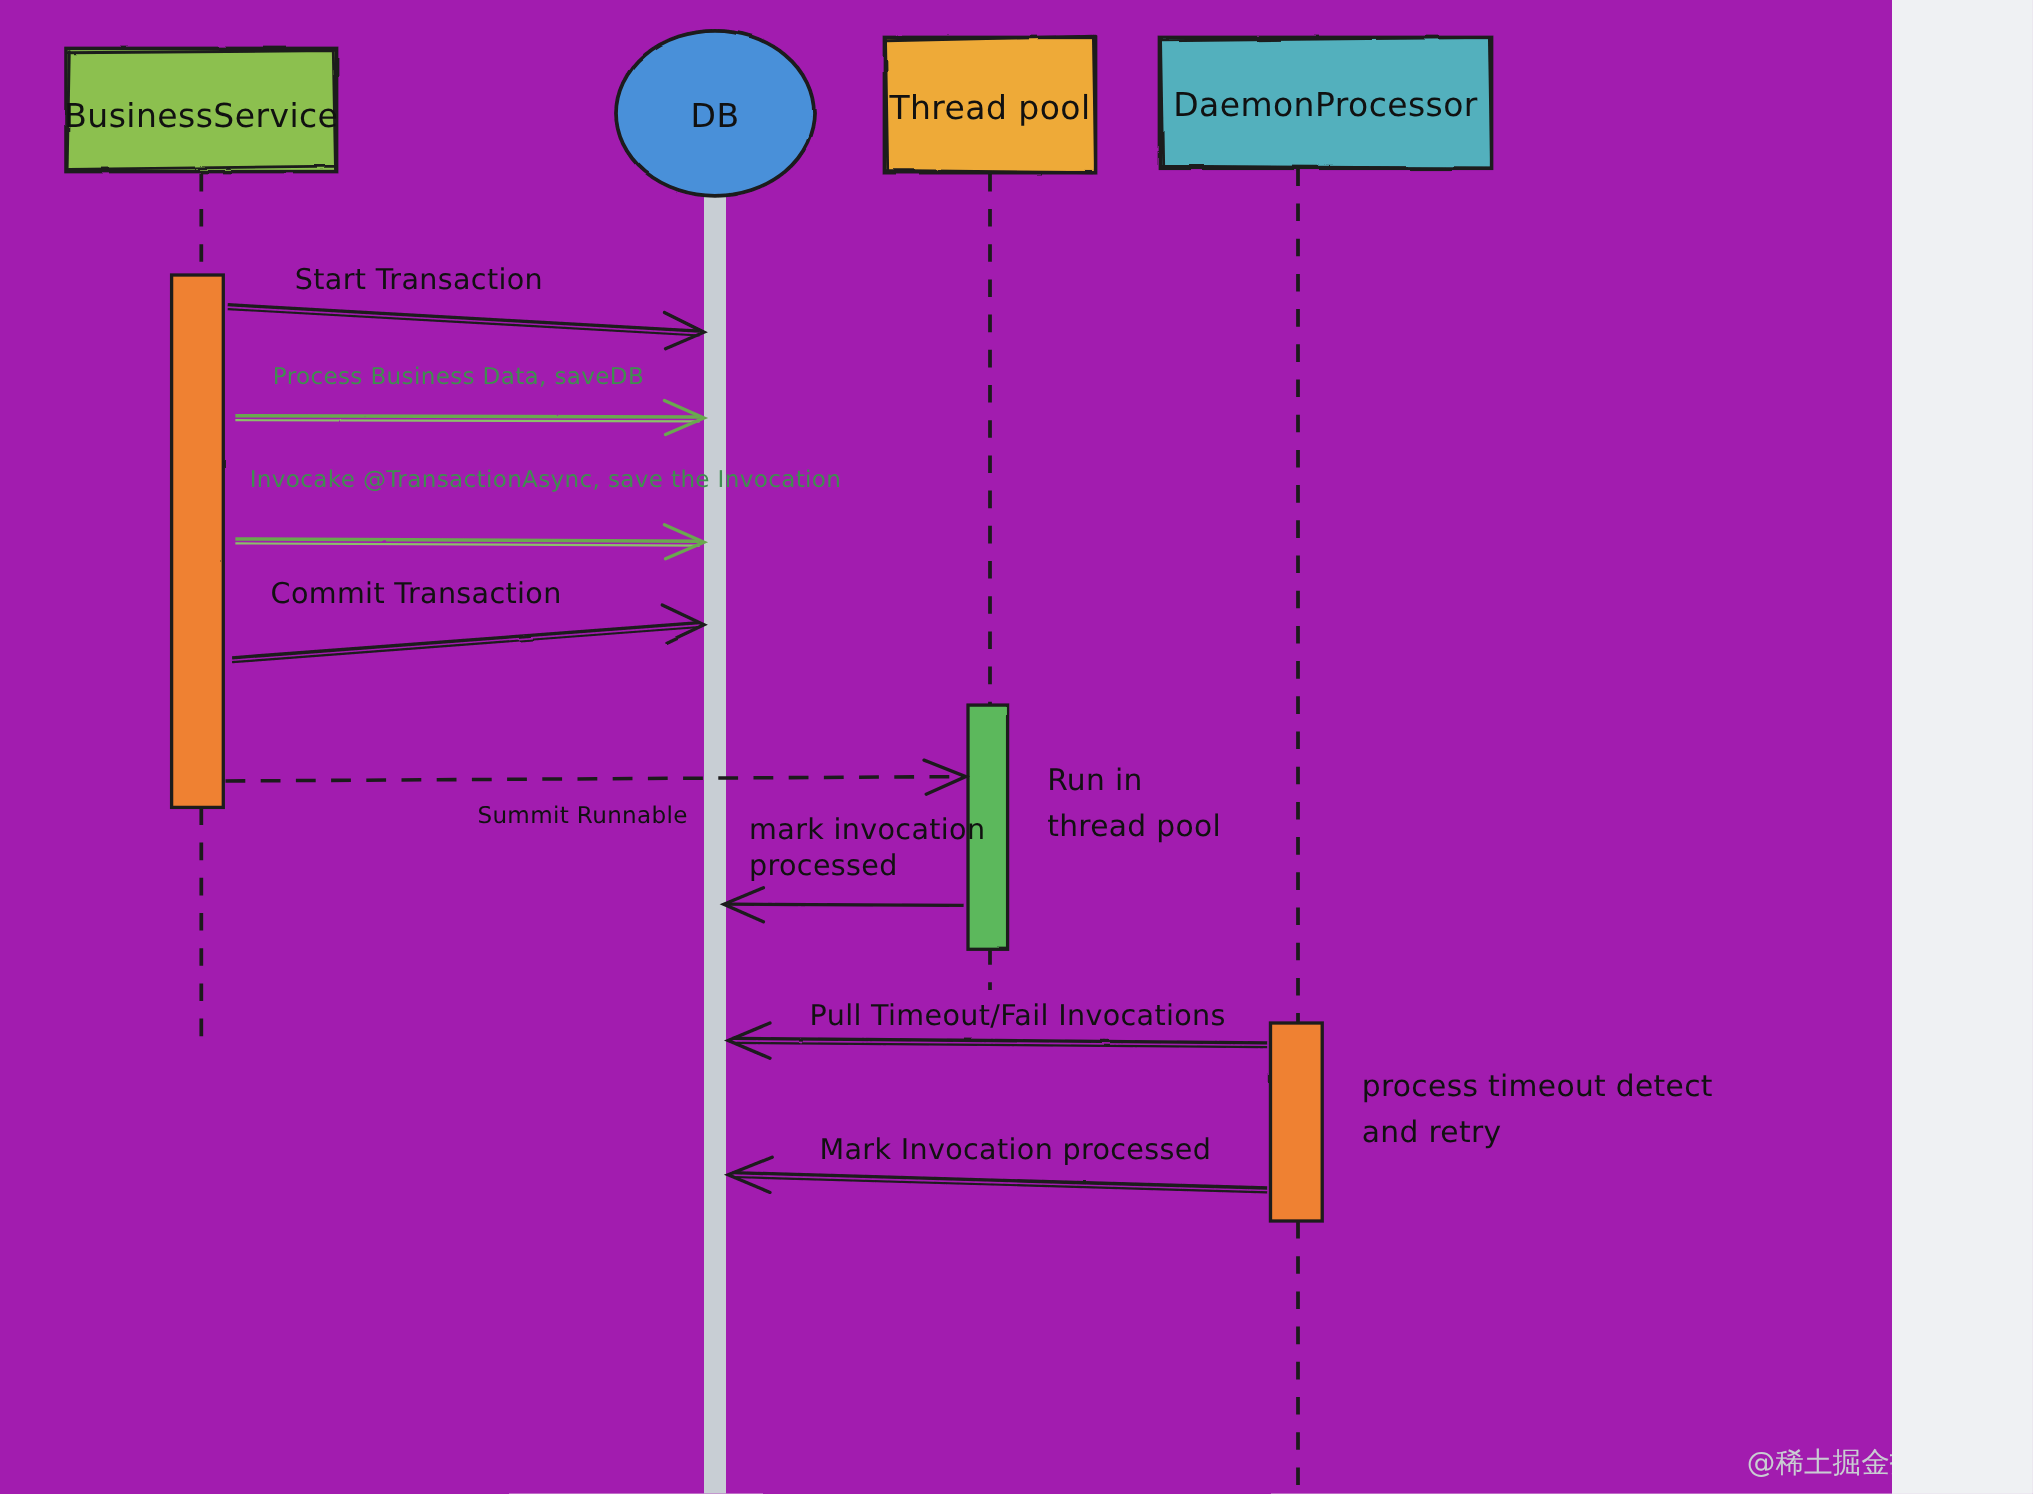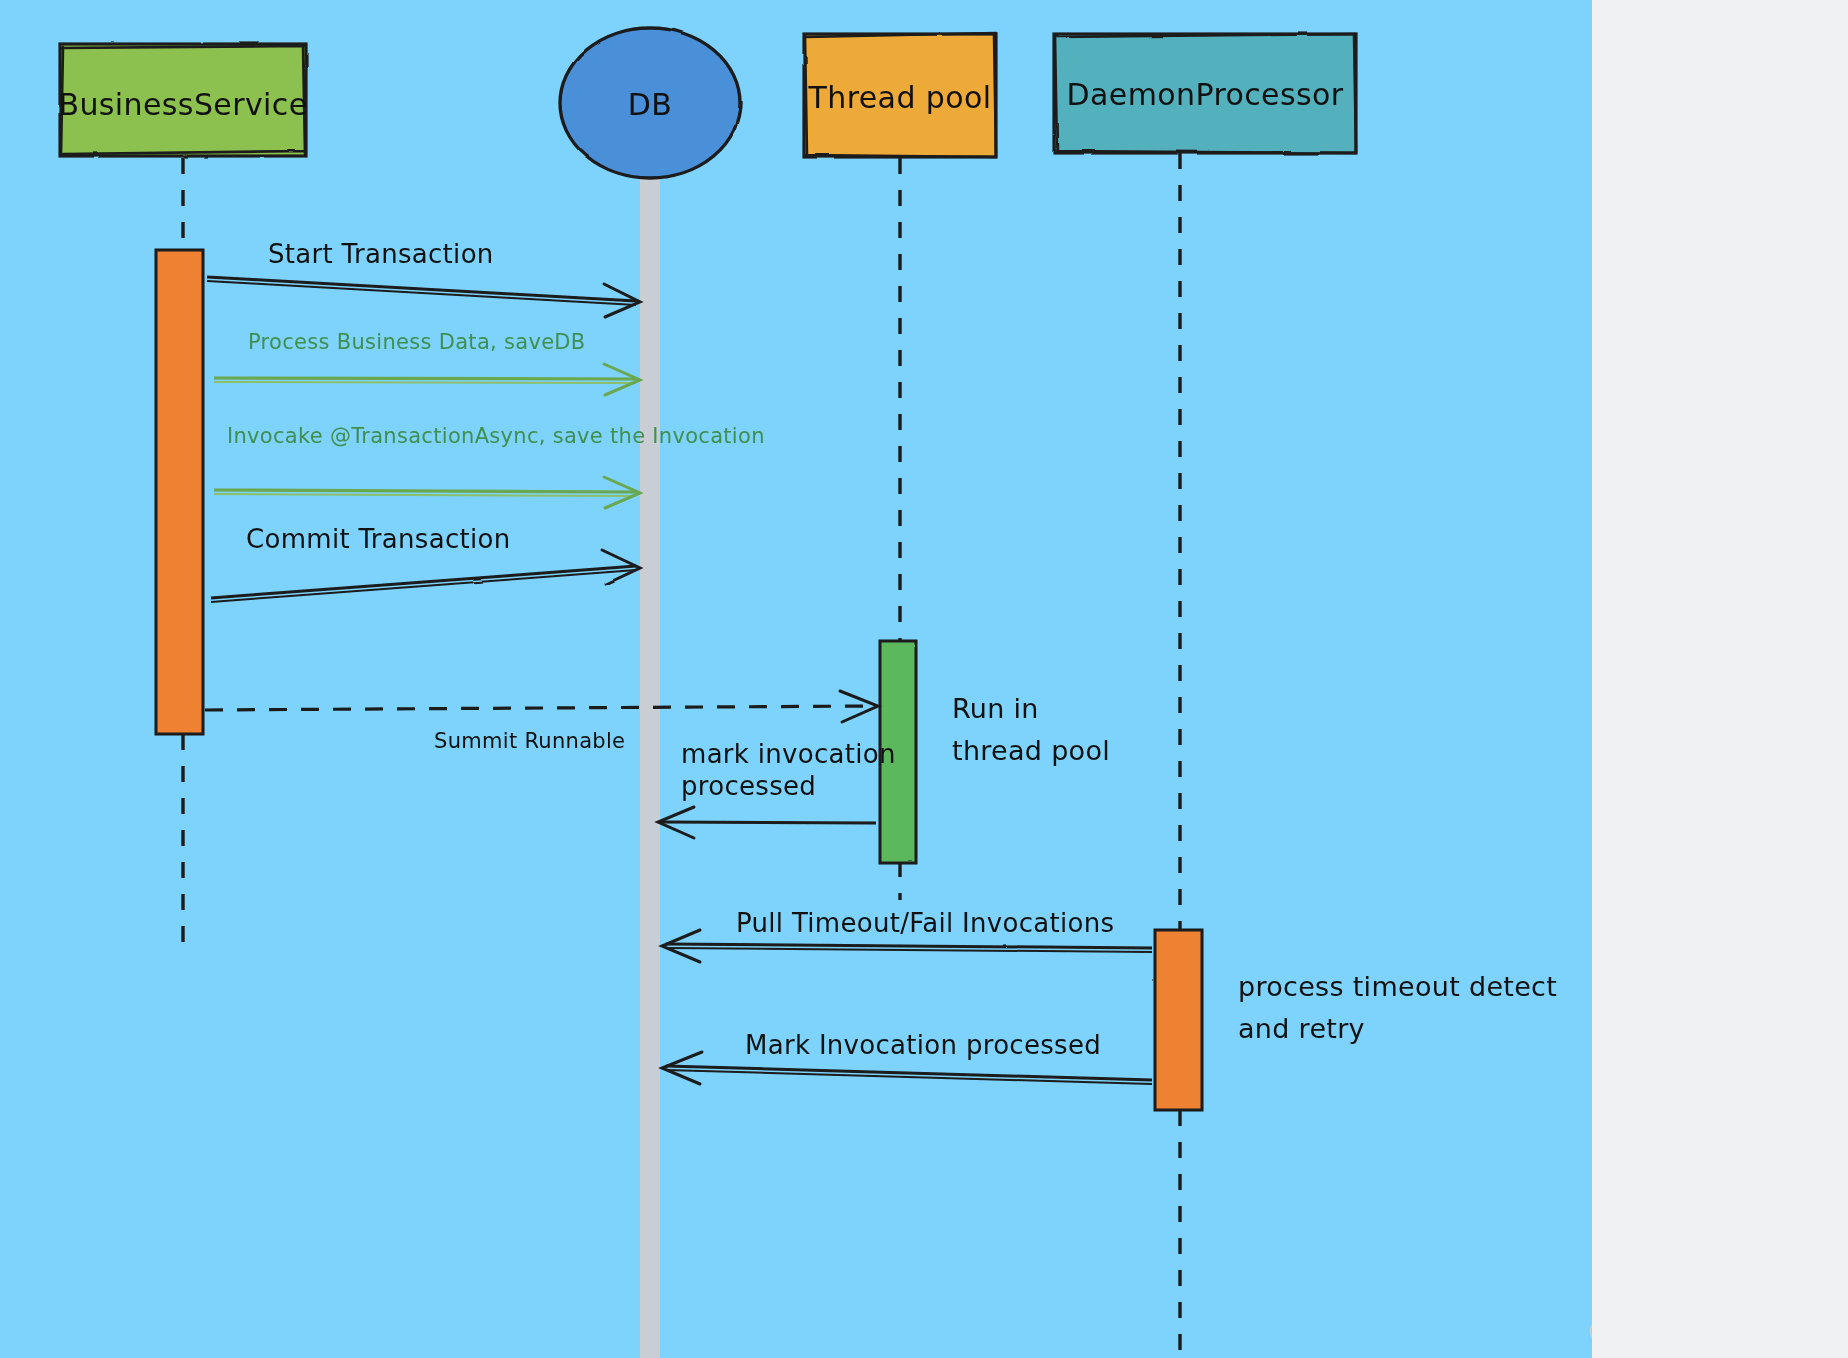--- a/index.html
+++ b/index.html
@@ -5,23 +5,23 @@
   html, body {
     margin: 0;
     padding: 0;
     background: #eff1f3;
   }
   body {
     font-family: "DejaVu Sans", sans-serif;
   }
   #canvas {
     position: relative;
-    width: 1592px;
+    width: 1720px;
     height: 1358px;
-    background: #7dd3fc;
+    background: #a21caf;
     overflow: hidden;
   }
   svg#diagram {
     position: absolute;
     left: 0;
     top: 0;
     width: 1848px;
     height: 1358px;
   }
   .hand-text {

